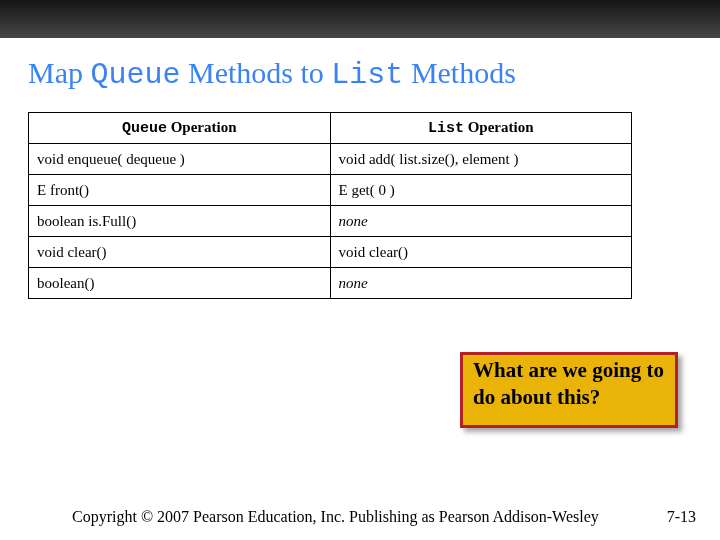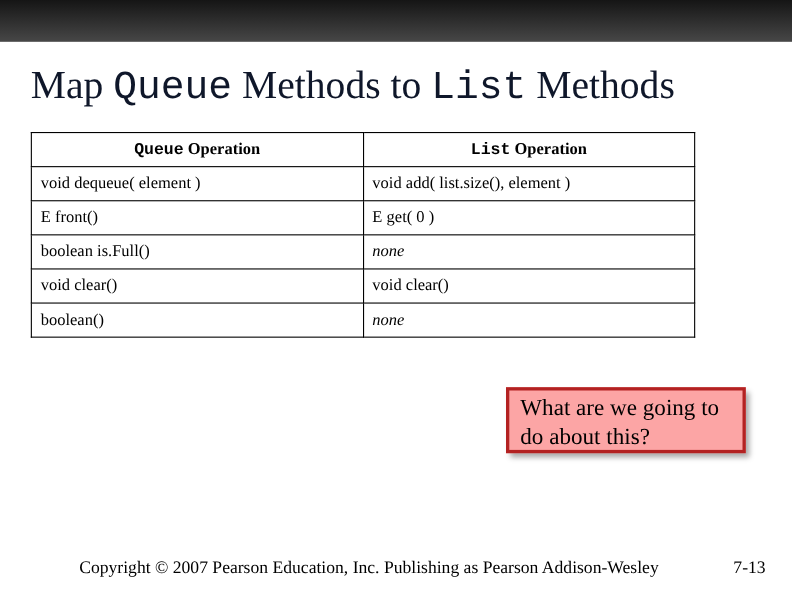--- a/index.html
+++ b/index.html
@@ -13,23 +13,23 @@
     overflow: hidden;
   }
   .topbar {
     height: 38px;
     background: linear-gradient(#151515, #474747);
   }
   .content {
     padding: 18px 28px 0 28px;
   }
   h1 {
-    font-size: 36px;
+    font-size: 30px;
     font-weight: normal;
-    color: #0f172a;
+    color: #3b82f6;
     margin: 0 0 20px 0;
   }
   h1 .mono {
     font-family: "Courier New", monospace;
   }
   table.map {
     border-collapse: collapse;
     width: 604px;
     table-layout: fixed;
   }
@@ -49,28 +49,29 @@
     font-family: "Courier New", monospace;
   }
   .none {
     font-style: italic;
   }
   .callout {
     position: absolute;
     left: 460px;
     top: 352px;
     width: 218px;
-    height: 60px;
-    background: #fca5a5;
+    height: 76px;
+    background: #eab308;
     border: 3px solid #b32222;
     box-shadow: 4px 4px 5px rgba(0,0,0,0.35);
     font-size: 21px;
     padding: 2px 10px;
     box-sizing: border-box;
     line-height: 1.3;
+    font-weight: bold;
   }
   .footer {
     position: absolute;
     bottom: 14px;
     left: 28px;
     right: 24px;
     font-size: 16px;
     margin-left: 44px;
   }
   .footer .copyright { float: left; }
@@ -89,21 +90,21 @@
 
   <table class="map">
     <thead>
       <tr>
         <th><span class="mono">Queue</span><span> Operation</span></th>
         <th><span class="mono">List</span><span> Operation</span></th>
       </tr>
     </thead>
     <tbody>
       <tr>
-        <td>void dequeue( element )</td>
+        <td>void enqueue( dequeue )</td>
         <td>void add( list.size(), element )</td>
       </tr>
       <tr>
         <td>E front()</td>
         <td>E get( 0 )</td>
       </tr>
       <tr>
         <td>boolean is.Full()</td>
         <td class="none">none</td>
       </tr>

